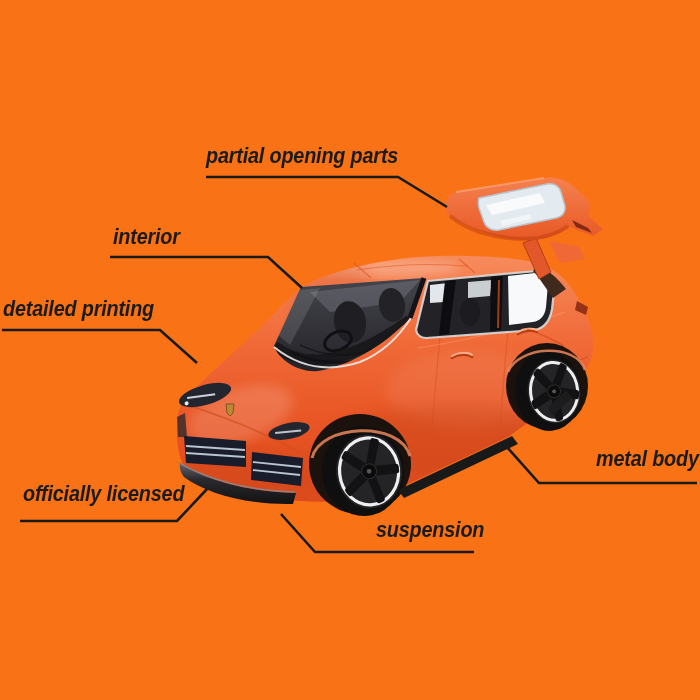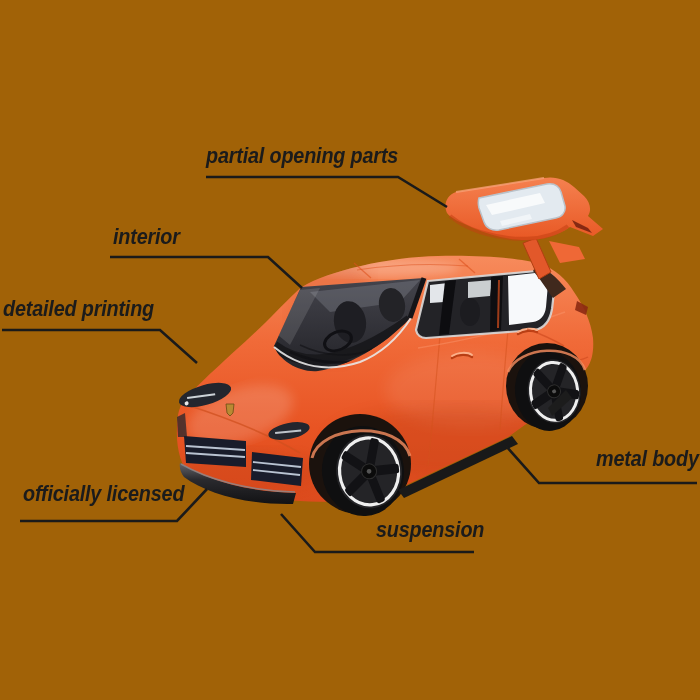--- a/index.html
+++ b/index.html
@@ -1,16 +1,16 @@
 <!DOCTYPE html>
 <html><head>
 <meta charset="utf-8">
 <style>
   html,body{margin:0;padding:0;background:#ffffff;}
-  .stage{position:relative;width:700px;height:700px;background:#a16207;overflow:hidden;
+  .stage{position:relative;width:700px;height:700px;background:#f97316;overflow:hidden;
          font-family:"Liberation Sans","DejaVu Sans",sans-serif;}
   .stage svg{position:absolute;left:0;top:0;}
   .callout-label{
     position:absolute;
     font-style:italic;
     font-weight:600;
     font-size:22.5px;
     line-height:30px;
     letter-spacing:-0.2px;
     color:#1b1b1b;

